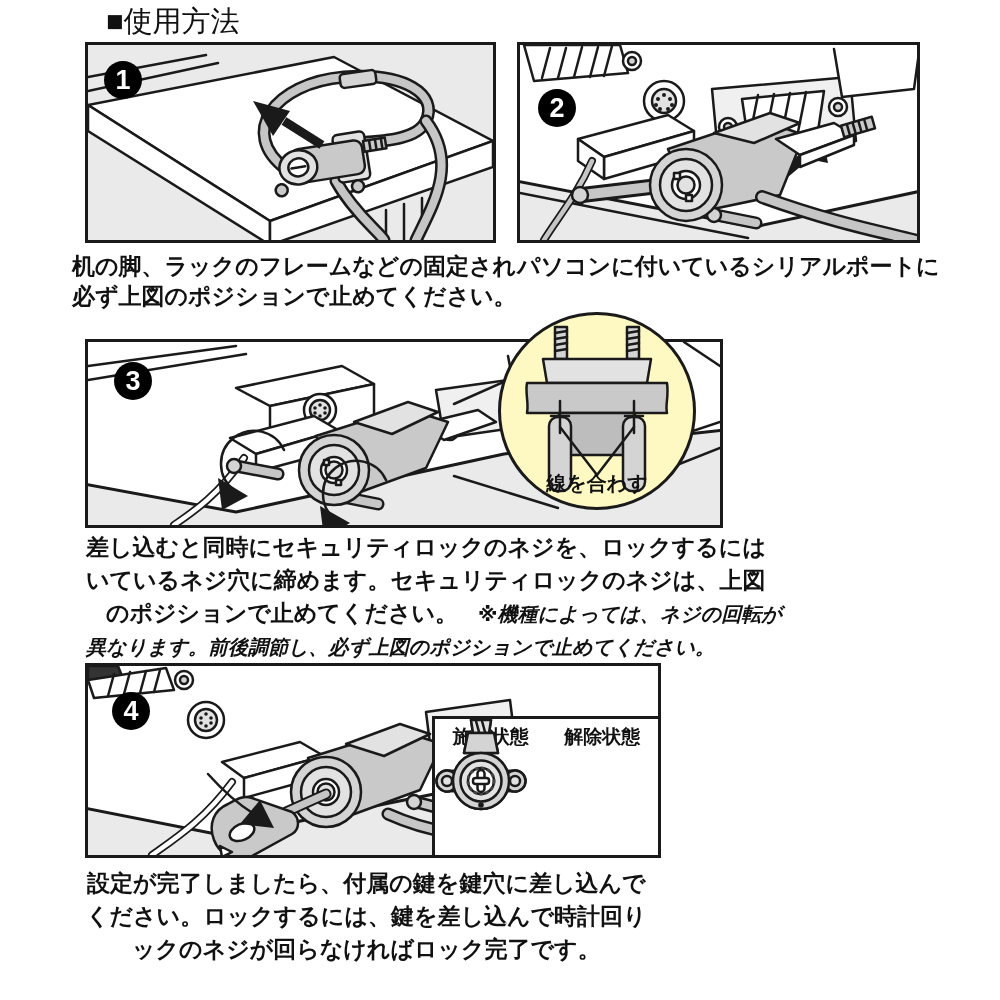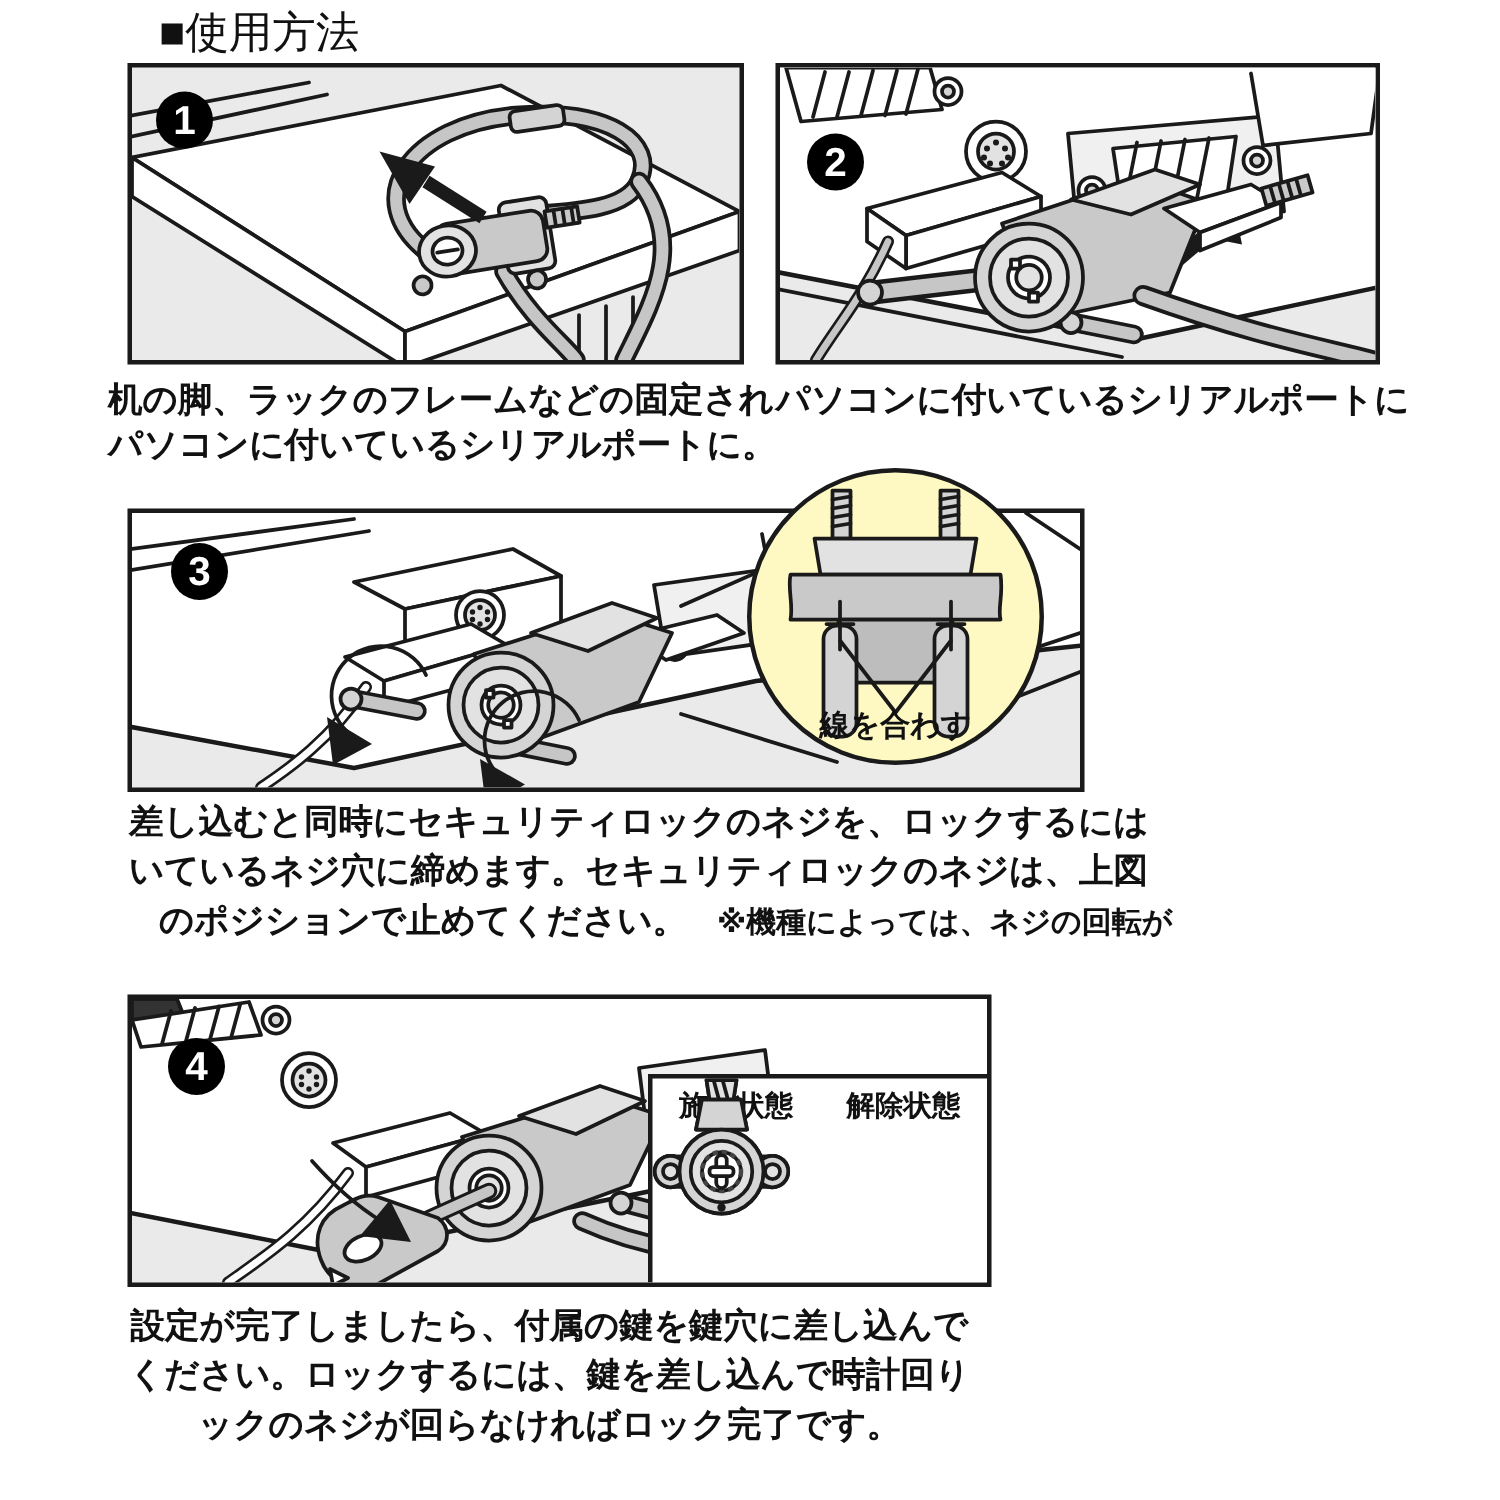--- a/index.html
+++ b/index.html
@@ -8,21 +8,21 @@
   .title{position:absolute;left:86px;top:2px;font-size:29px;font-weight:normal;white-space:nowrap;margin-left:20px;}
   .panel{position:absolute;background:#eaeaea;border:3px solid #1a1a1a;box-sizing:border-box;overflow:hidden;}
   .panel svg{position:absolute;left:0;top:0;}
   .badge{position:absolute;width:38px;height:38px;border-radius:50%;background:#000;color:#fff;
          display:flex;align-items:center;justify-content:center;font-size:27px;font-weight:bold;z-index:4;}
   .caption{position:absolute;font-size:23px;line-height:30px;font-weight:bold;white-space:nowrap;}
   .caption span{display:block;}
   .cap3{line-height:33px;}
   .cap3 .mix{display:block;}
   .cap3 .mix span{display:inline;margin-left:20px;}
-  .note{font-size:20px;}
+  .note{font-size:20px;font-style:italic;}
   .cap4{line-height:33px;text-align:center;}
   .magnifier{position:absolute;left:498px;top:312px;width:198px;height:198px;box-sizing:border-box;
              border:3px solid #1a1a1a;border-radius:50%;background:#fef9c3;overflow:hidden;z-index:5;}
   .maglabel{position:absolute;left:0;right:0;bottom:10px;text-align:center;font-size:20px;font-weight:bold;}
   .inset{position:absolute;left:344px;top:50px;width:229px;height:142px;box-sizing:border-box;
          background:#fff;border:3px solid #1a1a1a;z-index:3;display:flex;}
   .state{width:50%;display:flex;flex-direction:column;align-items:center;padding-top:5px;}
   .state-label{font-size:19px;font-weight:bold;margin-top:0;}
   
   .s{stroke:#1a1a1a;stroke-width:2.5;stroke-linejoin:round;stroke-linecap:round;}
@@ -157,21 +157,21 @@
       <rect x="154" y="128" width="6" height="6" class="w s" stroke-width="2"></rect>
       <rect x="166" y="150" width="6" height="6" class="w s" stroke-width="2"></rect>
     </svg>
     <div class="badge" style="left:18px;top:44px;">
       <span>2</span>
     </div>
   </div>
 
   <div class="caption" style="left:72px;top:251px;">
     <span>机の脚、ラックのフレームなどの固定され</span>
-    <span>パソコンに付いているシリアルポートに。</span>
+    <span>必ず上図のポジションで止めてください。</span>
   </div>
   <div class="caption" style="left:517px;top:251px;">
     <span>パソコンに付いているシリアルポートに</span>
   </div>
 
   <div class="panel" style="left:85px;top:339px;width:638px;height:189px;">
     <svg width="632" height="183" viewBox="0 0 632 183">
       <polygon points="-4,-4 636,-4 636,88 416,112 148,170 -4,142" class="w s3"></polygon>
       <line x1="0" y1="24" x2="148" y2="4" class="s nf"></line>
       <line x1="0" y1="38" x2="158" y2="12" class="s nf"></line>
@@ -260,20 +260,21 @@
       <line x1="59" y1="112" x2="96" y2="160" class="s nf"></line>
       <line x1="133" y1="112" x2="96" y2="160" class="s nf"></line>
     </svg>
     <div class="maglabel">線を合わす</div>
   </div>
 
   <div class="caption cap3" style="left:86px;top:531px;">
     <span>差し込むと同時にセキュリティロックのネジを、ロックするには</span>
     <span>いているネジ穴に締めます。セキュリティロックのネジは、上図</span>
     <span class="mix"><span>のポジションで止めてください。</span><span class="note">※機種によっては、ネジの回転が</span></span>
+    <span class="note">異なります。前後調節し、必ず上図のポジションで止めてください。</span>
   </div>
 
   <div class="panel" style="left:85px;top:663px;width:576px;height:195px;">
     <svg width="570" height="189" viewBox="0 0 570 189">
       <polygon points="-4,-4 574,-4 574,102 356,126 138,170 -4,142" class="w s3"></polygon>
       <polygon points="0,0 30,0 34,10 0,14" fill="#333" class="s"></polygon>
       <polygon points="0,14 78,2 86,24 6,32" class="w s"></polygon>
       <line x1="26" y1="8" x2="20" y2="30" class="s nf"></line>
         <line x1="42" y1="6" x2="36" y2="28" class="s nf"></line>
       <line x1="58" y1="5" x2="52" y2="27" class="s nf"></line>

